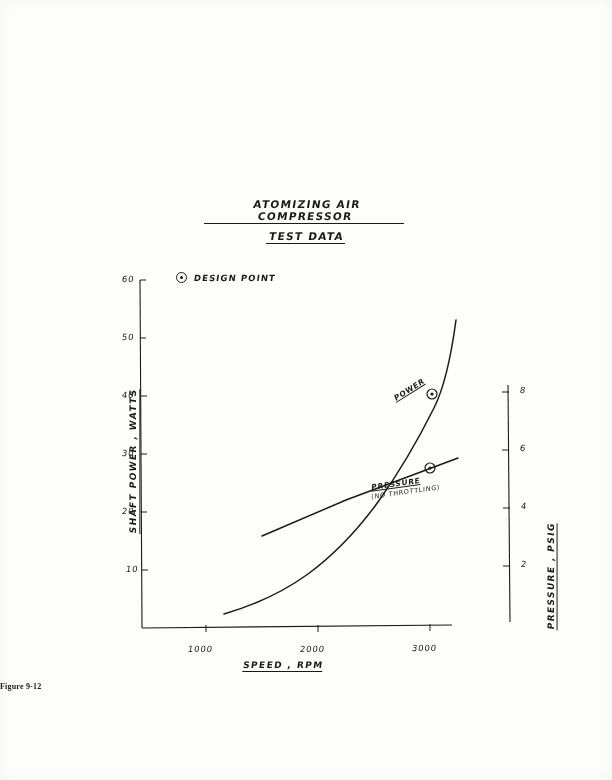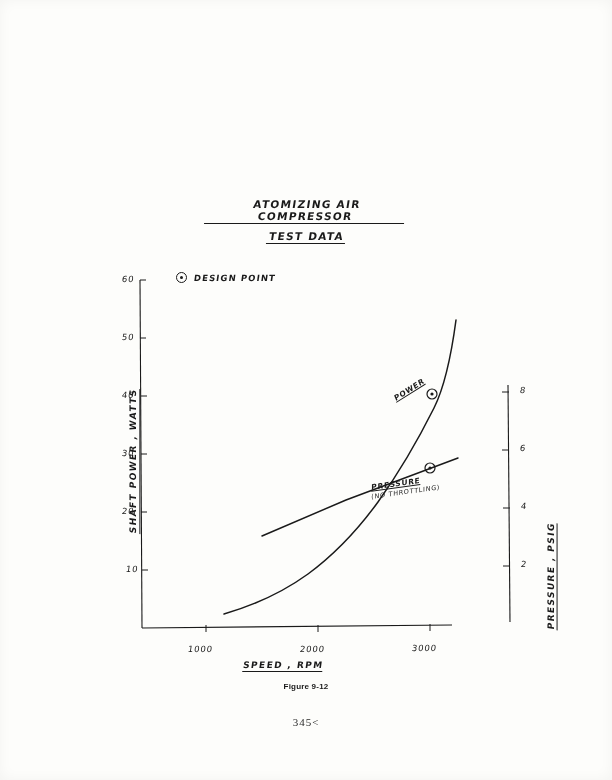--- a/index.html
+++ b/index.html
@@ -169,24 +169,23 @@
     text-decoration: none;
     font-weight: 500;
   }
   #pressure-label .main { text-decoration: underline; }
 
   
   #figure-caption {
     position: absolute;
     left: 0; right: 0;
     top: 682px;
-    text-align: center;
     font-size: 8px;
     font-weight: bold;
-    font-family: Liberation Sans, sans-serif;
+    font-family: Liberation Serif, serif;
     letter-spacing: 0.2px;
     color: #1a1a1a;
   }
   #page-number {
     position: absolute;
     left: 0; right: 0;
     top: 716px;
     text-align: center;
     font-size: 11px;
     font-family: "Liberation Serif", serif;
@@ -276,15 +275,14 @@
   <div id="ylabel-right" class="axis-title hand">PRESSURE , PSIG</div>
   <div id="xlabel" class="axis-title hand">SPEED , RPM</div>
 
   <div id="power-label" class="curve-label hand">POWER</div>
   <div id="pressure-label" class="curve-label hand">
     <span class="main">PRESSURE</span>
     <span class="sub">(NO THROTTLING)</span>
   </div>
 
   <div id="figure-caption">Figure 9-12</div>
-  <div id="page-number">345&lt;</div>
 
 </div>
 
 </body></html>

